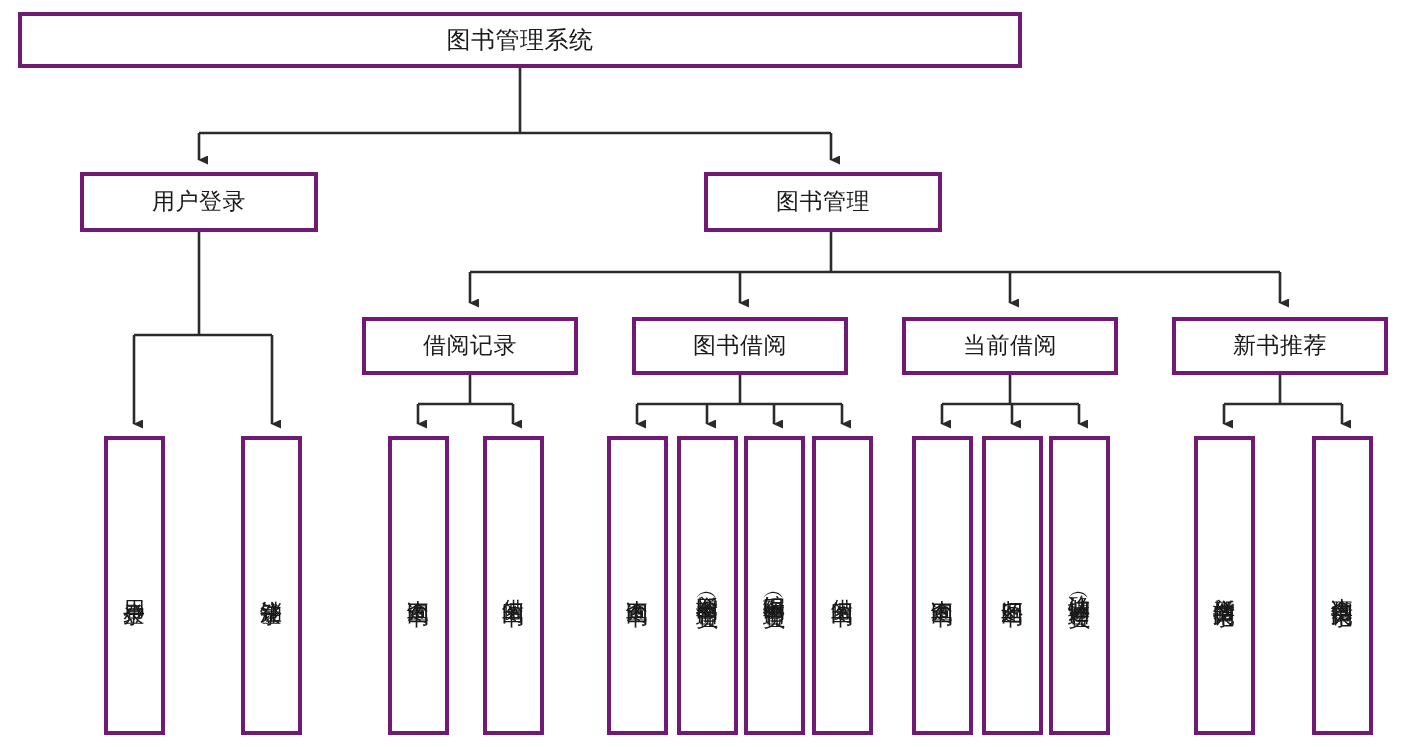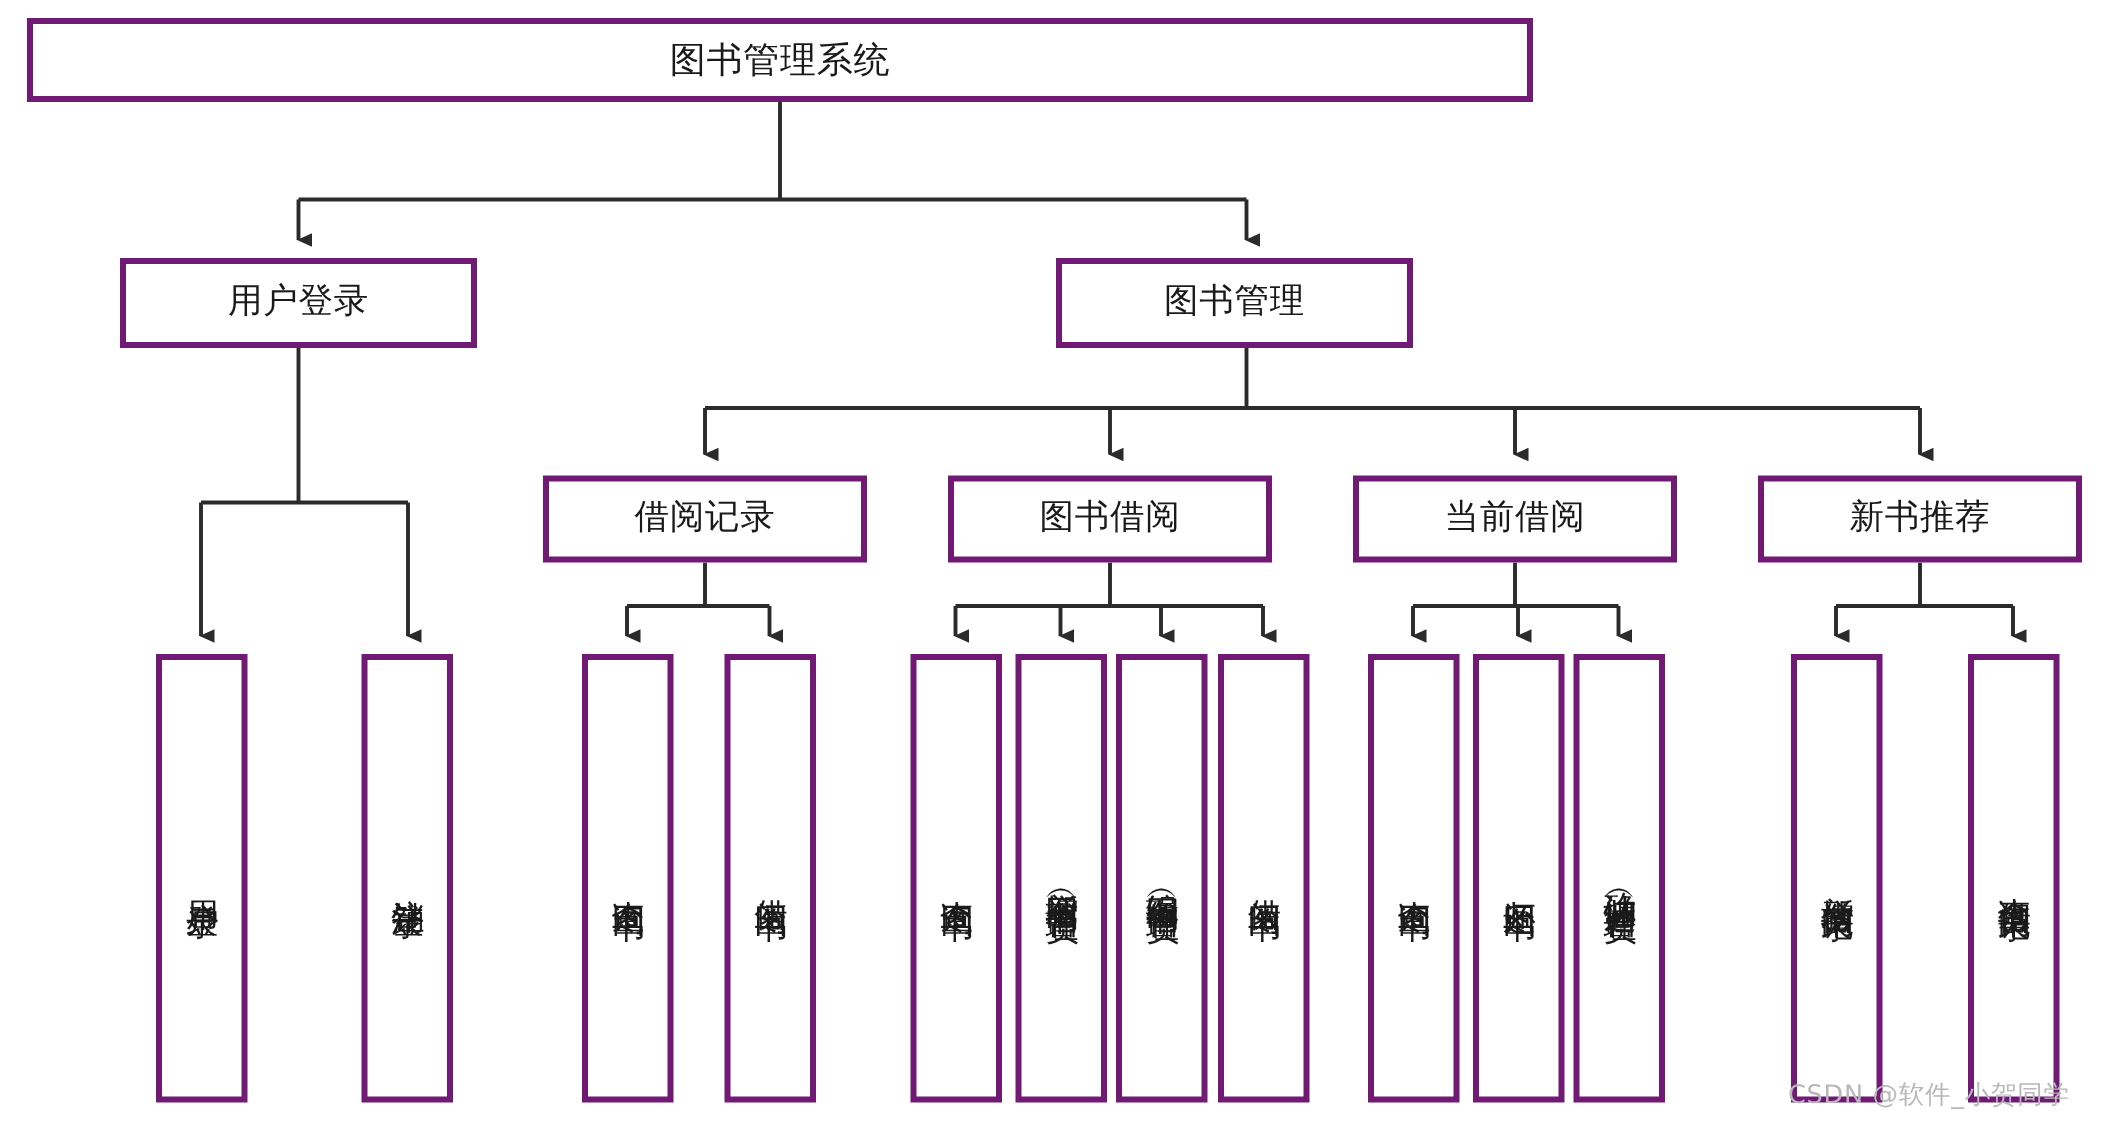--- a/index.html
+++ b/index.html
@@ -181,15 +181,14 @@
     <span class="node-label vertical">确认归还（管理员）</span>
   </div>
 
   <div class="node-box" style="left:1194px; top:436px; width:61px; height:299px;">
     <span class="node-label vertical">新增借阅记录</span>
   </div>
   <div class="node-box" style="left:1312px; top:436px; width:61px; height:299px;">
     <span class="node-label vertical">查询借阅记录</span>
   </div>
 
-  <div class="watermark" style="left:1192px; top:718px;">CSDN @软件_小贺同学</div>
 
 </div>
 
 </body></html>

